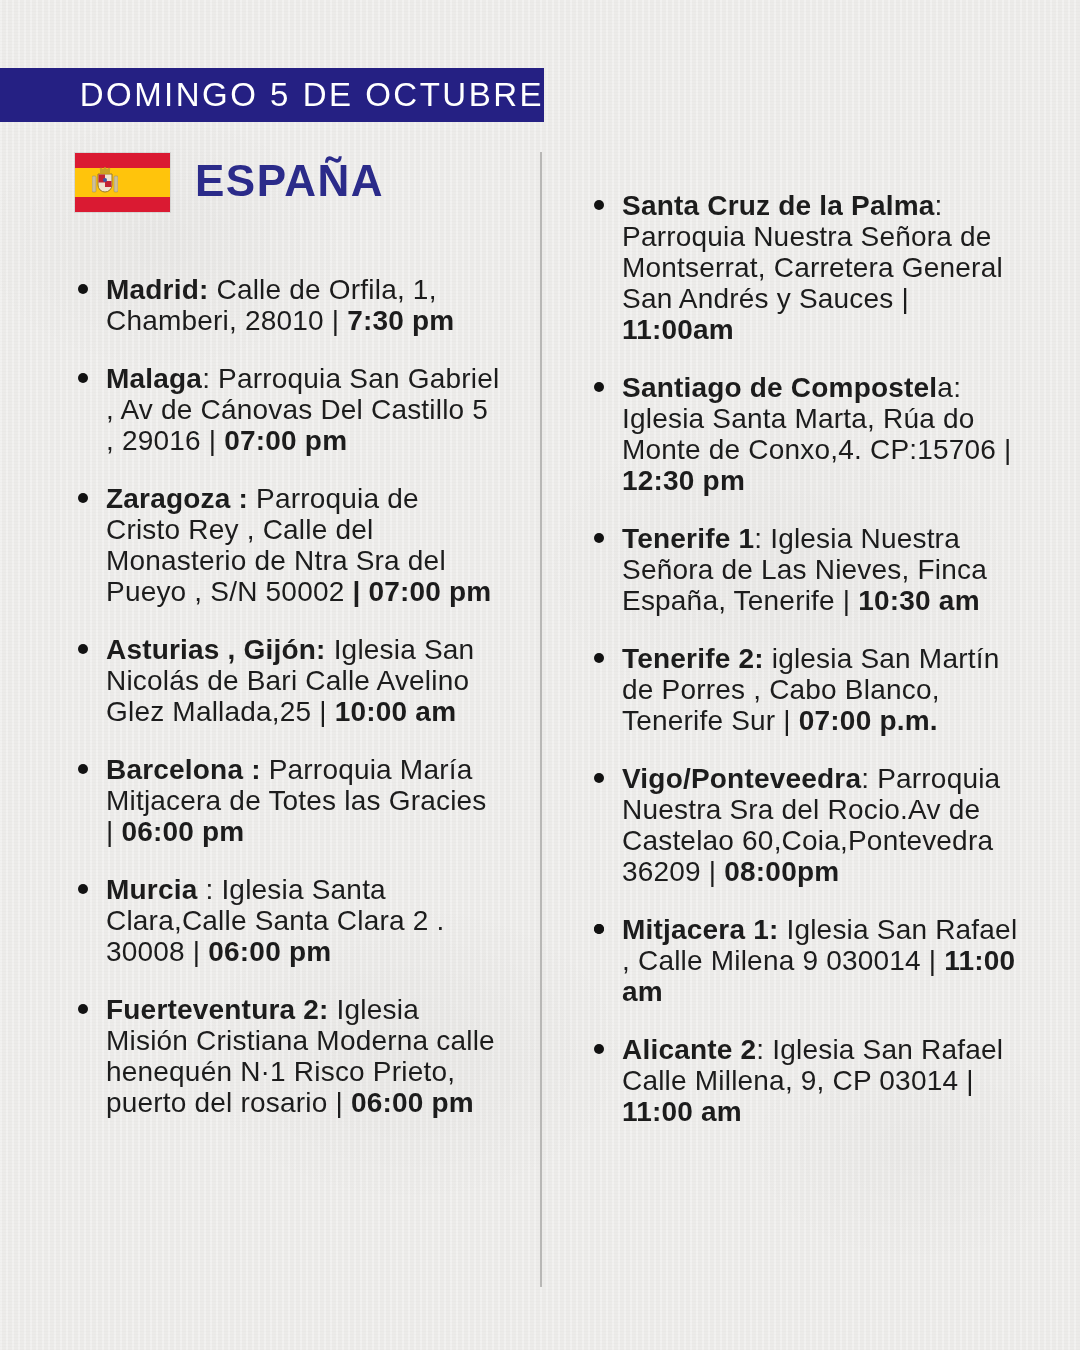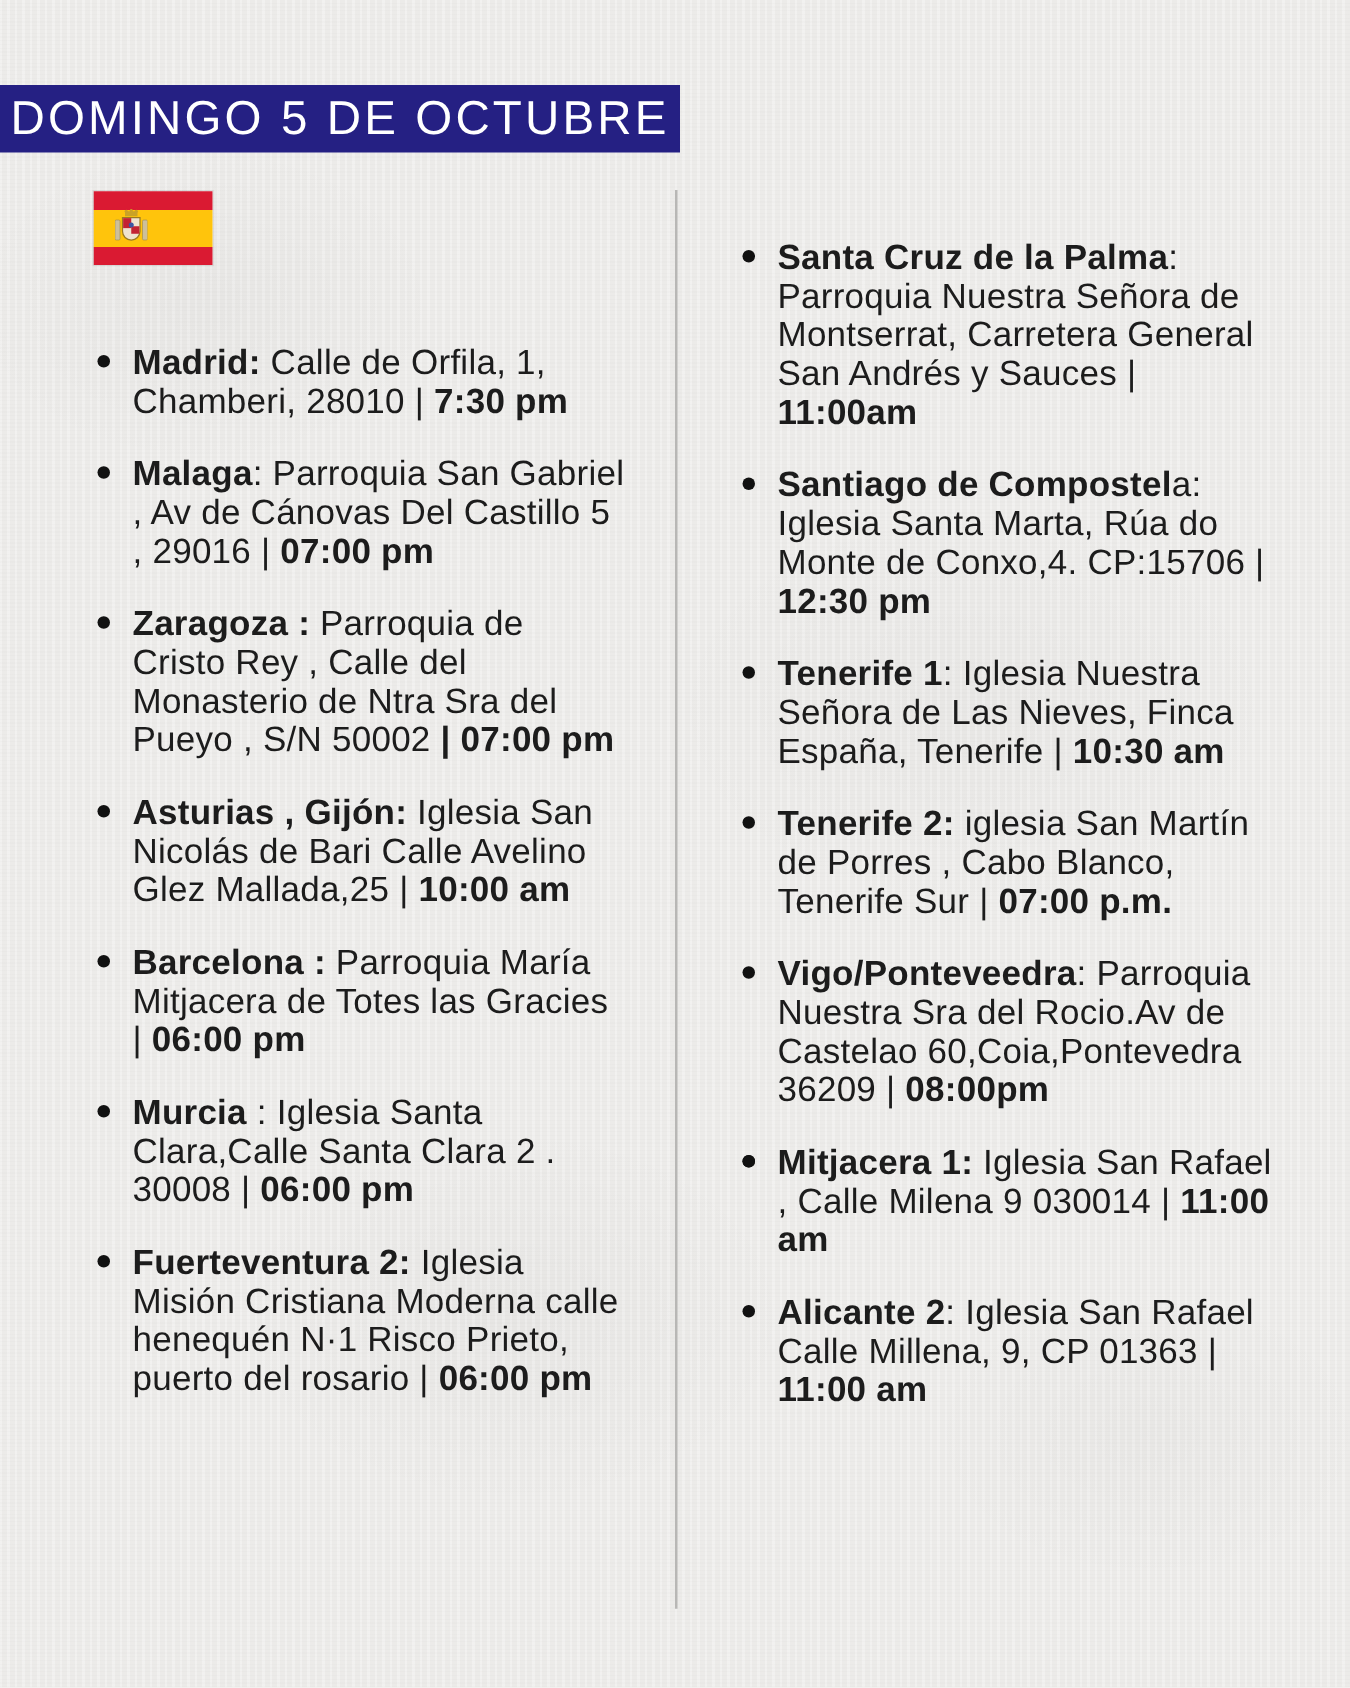--- a/index.html
+++ b/index.html
@@ -22,22 +22,22 @@
       radial-gradient(ellipse 300px 200px at 85% 85%, rgba(0,0,0,0.018), transparent 60%),
       repeating-linear-gradient(0deg, rgba(0,0,0,0.012) 0 1px, transparent 1px 3px),
       repeating-linear-gradient(90deg, rgba(255,255,255,0.3) 0 2px, transparent 2px 6px);
     pointer-events:none;
   }
   .banner {
     position:absolute; left:0; top:68px;
     width:544px; height:54px;
     background:#252083;
     color:#ffffff;
-    display:flex; align-items:center; justify-content:center;
-    font-size:38px; font-weight:400; letter-spacing:2.5px;
+    display:flex; align-items:center; justify-content:flex-end;
+    font-size:33px; font-weight:400; letter-spacing:2.5px;
     white-space:nowrap;
   }
   .flag {
     position:absolute; left:75px; top:153px;
     width:95px; height:59px;
     background:linear-gradient(180deg,#da1a32 0 25%, #ffc40c 25% 75%, #da1a32 75% 100%);
     box-shadow:0 0 0 1px rgba(0,0,0,0.08);
   }
   .coa { position:absolute; left:17px; top:14px; }
   .page-title {
@@ -84,36 +84,37 @@
       <circle cx="9" cy="2" r="1.3" fill="#c9a227"></circle>
       <circle cx="13" cy="1.5" r="1.3" fill="#c9a227"></circle>
       <circle cx="17" cy="2" r="1.3" fill="#c9a227"></circle>
       <path d="M6 7 h14 v11 a7 7 0 0 1 -7 7 a7 7 0 0 1 -7 -7 z" fill="#efe3cf" stroke="#9a7a22" stroke-width="1"></path>
       <rect x="6.5" y="7.5" width="6.5" height="8" fill="#c32333"></rect>
       <rect x="13" y="14" width="6.5" height="6" fill="#c32333"></rect>
       <circle cx="13" cy="13" r="2" fill="#3b55a4"></circle>
     </svg>
   </div>
 
+  <div class="page-title" style="color: rgb(43, 43, 138);">ESPAÑA</div>
 
   <div class="divider"></div>
 
   <ul class="col col-left">
       <li class="entry"><span class="bullet"></span><span><b>Madrid:</b><span> Calle de Orfila, 1, Chamberi, 28010 | </span><b>7:30 pm</b></span></li>
       <li class="entry"><span class="bullet"></span><span><b>Malaga</b><span>: Parroquia San Gabriel , Av de Cánovas Del Castillo 5 , 29016 | </span><b>07:00 pm</b></span></li>
       <li class="entry"><span class="bullet"></span><span><b>Zaragoza :</b><span> Parroquia de Cristo Rey , Calle del Monasterio de Ntra Sra del Pueyo , S/N 50002 </span><b>| 07:00 pm</b></span></li>
       <li class="entry"><span class="bullet"></span><span><b>Asturias , Gijón:</b><span> Iglesia San Nicolás de Bari Calle Avelino Glez Mallada,25 | </span><b>10:00 am</b></span></li>
       <li class="entry"><span class="bullet"></span><span><b>Barcelona :</b><span> Parroquia María Mitjacera de Totes las Gracies | </span><b>06:00 pm</b></span></li>
       <li class="entry"><span class="bullet"></span><span><b>Murcia</b><span> : Iglesia Santa Clara,Calle Santa Clara 2 . 30008 | </span><b>06:00 pm</b></span></li>
       <li class="entry"><span class="bullet"></span><span><b>Fuerteventura 2:</b><span> Iglesia Misión Cristiana Moderna calle henequén N·1 Risco Prieto, puerto del rosario | </span><b>06:00 pm</b></span></li>
     </ul>
   <ul class="col col-right">
       <li class="entry"><span class="bullet"></span><span><b>Santa Cruz de la Palma</b><span>: Parroquia Nuestra Señora de Montserrat, Carretera General San Andrés y Sauces | </span><b>11:00am</b></span></li>
       <li class="entry"><span class="bullet"></span><span><b>Santiago de Compostel</b><span>a: Iglesia Santa Marta, Rúa do Monte de Conxo,4. CP:15706 | </span><b>12:30 pm</b></span></li>
       <li class="entry"><span class="bullet"></span><span><b>Tenerife 1</b><span>: Iglesia Nuestra Señora de Las Nieves, Finca España, Tenerife | </span><b>10:30 am</b></span></li>
       <li class="entry"><span class="bullet"></span><span><b>Tenerife 2:</b><span> iglesia San Martín de Porres , Cabo Blanco, Tenerife Sur | </span><b>07:00 p.m.</b></span></li>
       <li class="entry"><span class="bullet"></span><span><b>Vigo/Ponteveedra</b><span>: Parroquia Nuestra Sra del Rocio.Av de Castelao 60,Coia,Pontevedra 36209 | </span><b>08:00pm</b></span></li>
       <li class="entry"><span class="bullet"></span></li>
       <li class="entry"><span class="bullet"></span><span><b>Mitjacera 1:</b><span> Iglesia San Rafael , Calle Milena 9 030014 | </span><b>11:00 am</b></span></li>
-      <li class="entry"><span class="bullet"></span><span><b>Alicante 2</b><span>: Iglesia San Rafael Calle Millena, 9, CP 01363 | </span><b>11:00 am</b></span></li>
+      <li class="entry"><span class="bullet"></span><span><b>Alicante 2</b><span>: Iglesia San Rafael Calle Millena, 9, CP 03014 | </span><b>11:00 am</b></span></li>
     </ul>
 
 </div>
 
 </body></html>

